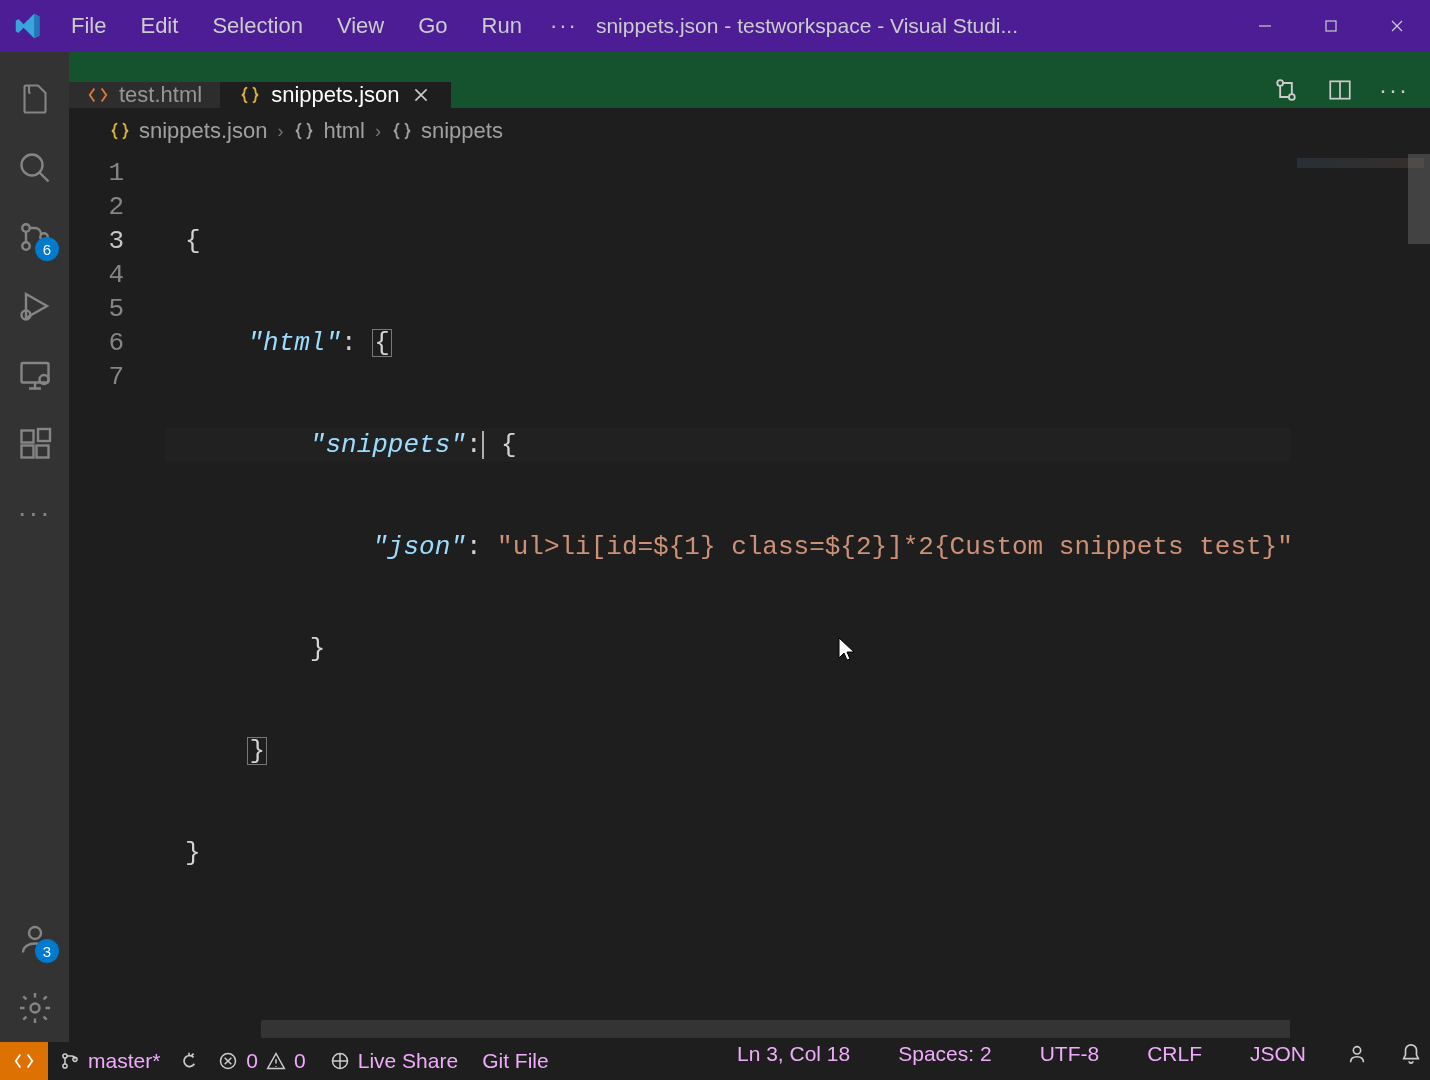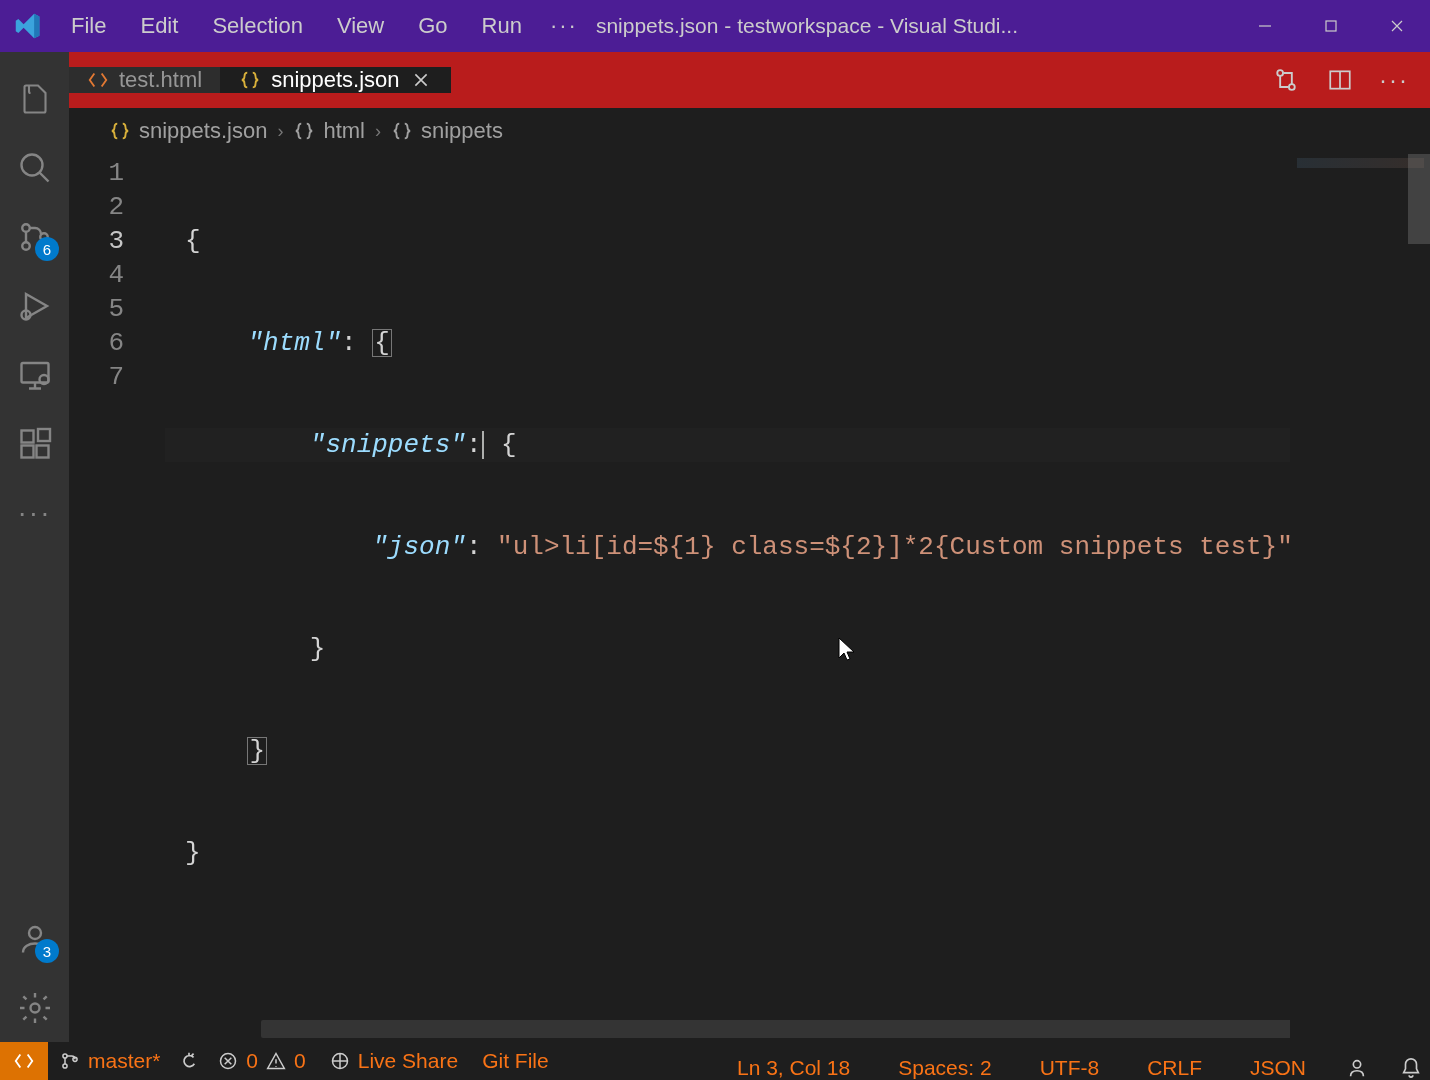--- a/index.html
+++ b/index.html
@@ -108,23 +108,23 @@
 
   .editor-group {
     flex: 1;
     display: flex;
     flex-direction: column;
     background: #1e1e1e;
     min-width: 0;
   }
   .tabs-row {
     height: 56px;
-    background: #b91c1c;
-    display: flex;
-    align-items: center;
+    background: #14532d;
+    display: flex;
+    align-items: flex-end;
   }
   .tab {
     display: flex;
     align-items: center;
     padding: 0 18px;
     font-size: 22px;
     color: #969696;
     background: #2d2d2d;
     border-right: 1px solid #1e1e1e;
     gap: 10px;
@@ -263,23 +263,23 @@
     left: 768px;
     width: 20px;
     height: 28px;
     pointer-events: none;
   }
 
   .statusbar {
     height: 38px;
     background: #1e1e1e;
     display: flex;
-    align-items: flex-end;
+    align-items: flex-start;
     font-size: 21px;
-    color: #f97316;
+    color: #f0abfc;
     flex-shrink: 0;
   }
   .status-left {
     display: flex;
     align-items: center;
     height: 100%;
   }
   .status-right {
     margin-left: auto;
     display: flex;

